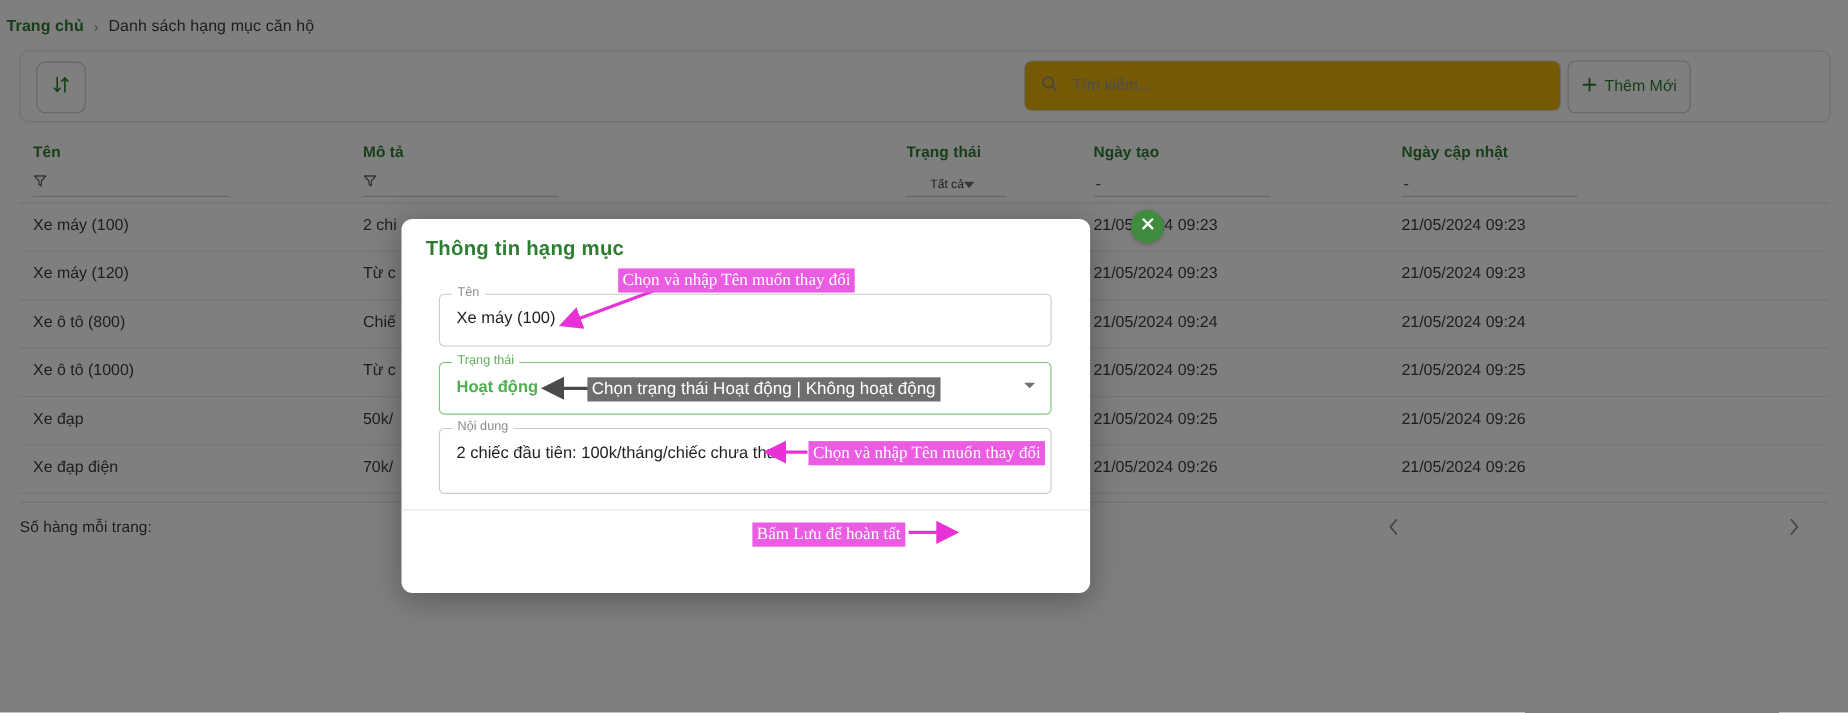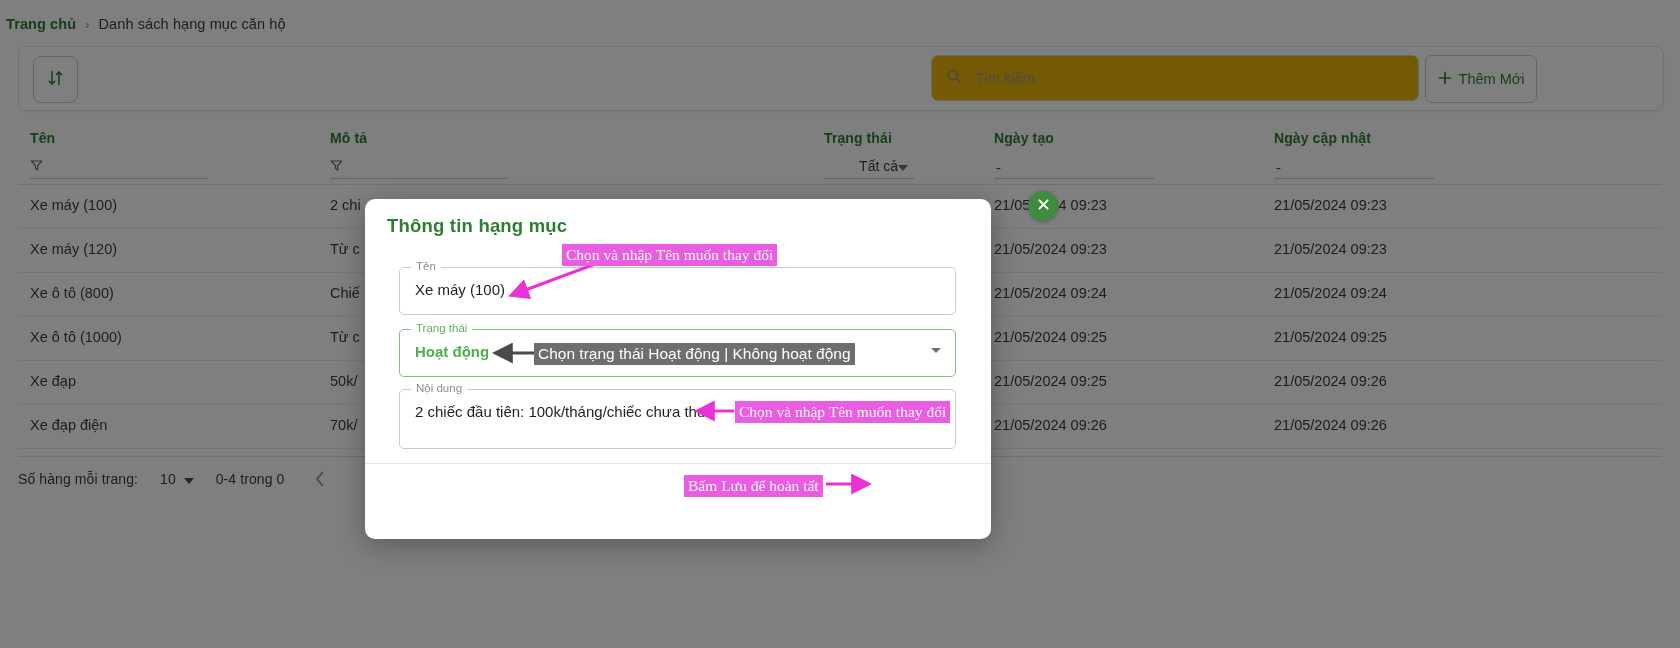--- a/index.html
+++ b/index.html
@@ -164,24 +164,24 @@
   .filter-underline.wide { width: 90px; }
   .filter-underline.dash {
     width: 160px;
     color: #4d4d4d;
     font-size: 15px;
     padding-left: 2px;
   }
   .select-all {
     display: flex;
     align-items: flex-end;
-    justify-content: flex-end;
+    justify-content: center;
     width: 84px;
     color: #3c3c3c;
-    font-size: 14px;
+    font-size: 11px;
     padding-bottom: 2px;
   }
   .thead-rule {
     position: absolute;
     left: 0; right: 0;
     top: 64px;
     border-bottom: 1px solid #dfe3e0;
   }
 
   .row {
@@ -204,21 +204,21 @@
   
   .pager {
     position: absolute;
     left: 18px;
     top: 456px;
     width: 1644px;
     height: 44px;
     border-top: 1px solid #dfe3e0;
     display: flex;
     align-items: center;
-    justify-content: flex-start;
+    justify-content: space-between;
     gap: 22px;
     padding-right: 18px;
     box-sizing: border-box;
     font-size: 14px;
     color: #3c3c3c;
   }
   .rows-label { letter-spacing: .1px; }
   .rows-select {
     display: flex;
     align-items: center;

